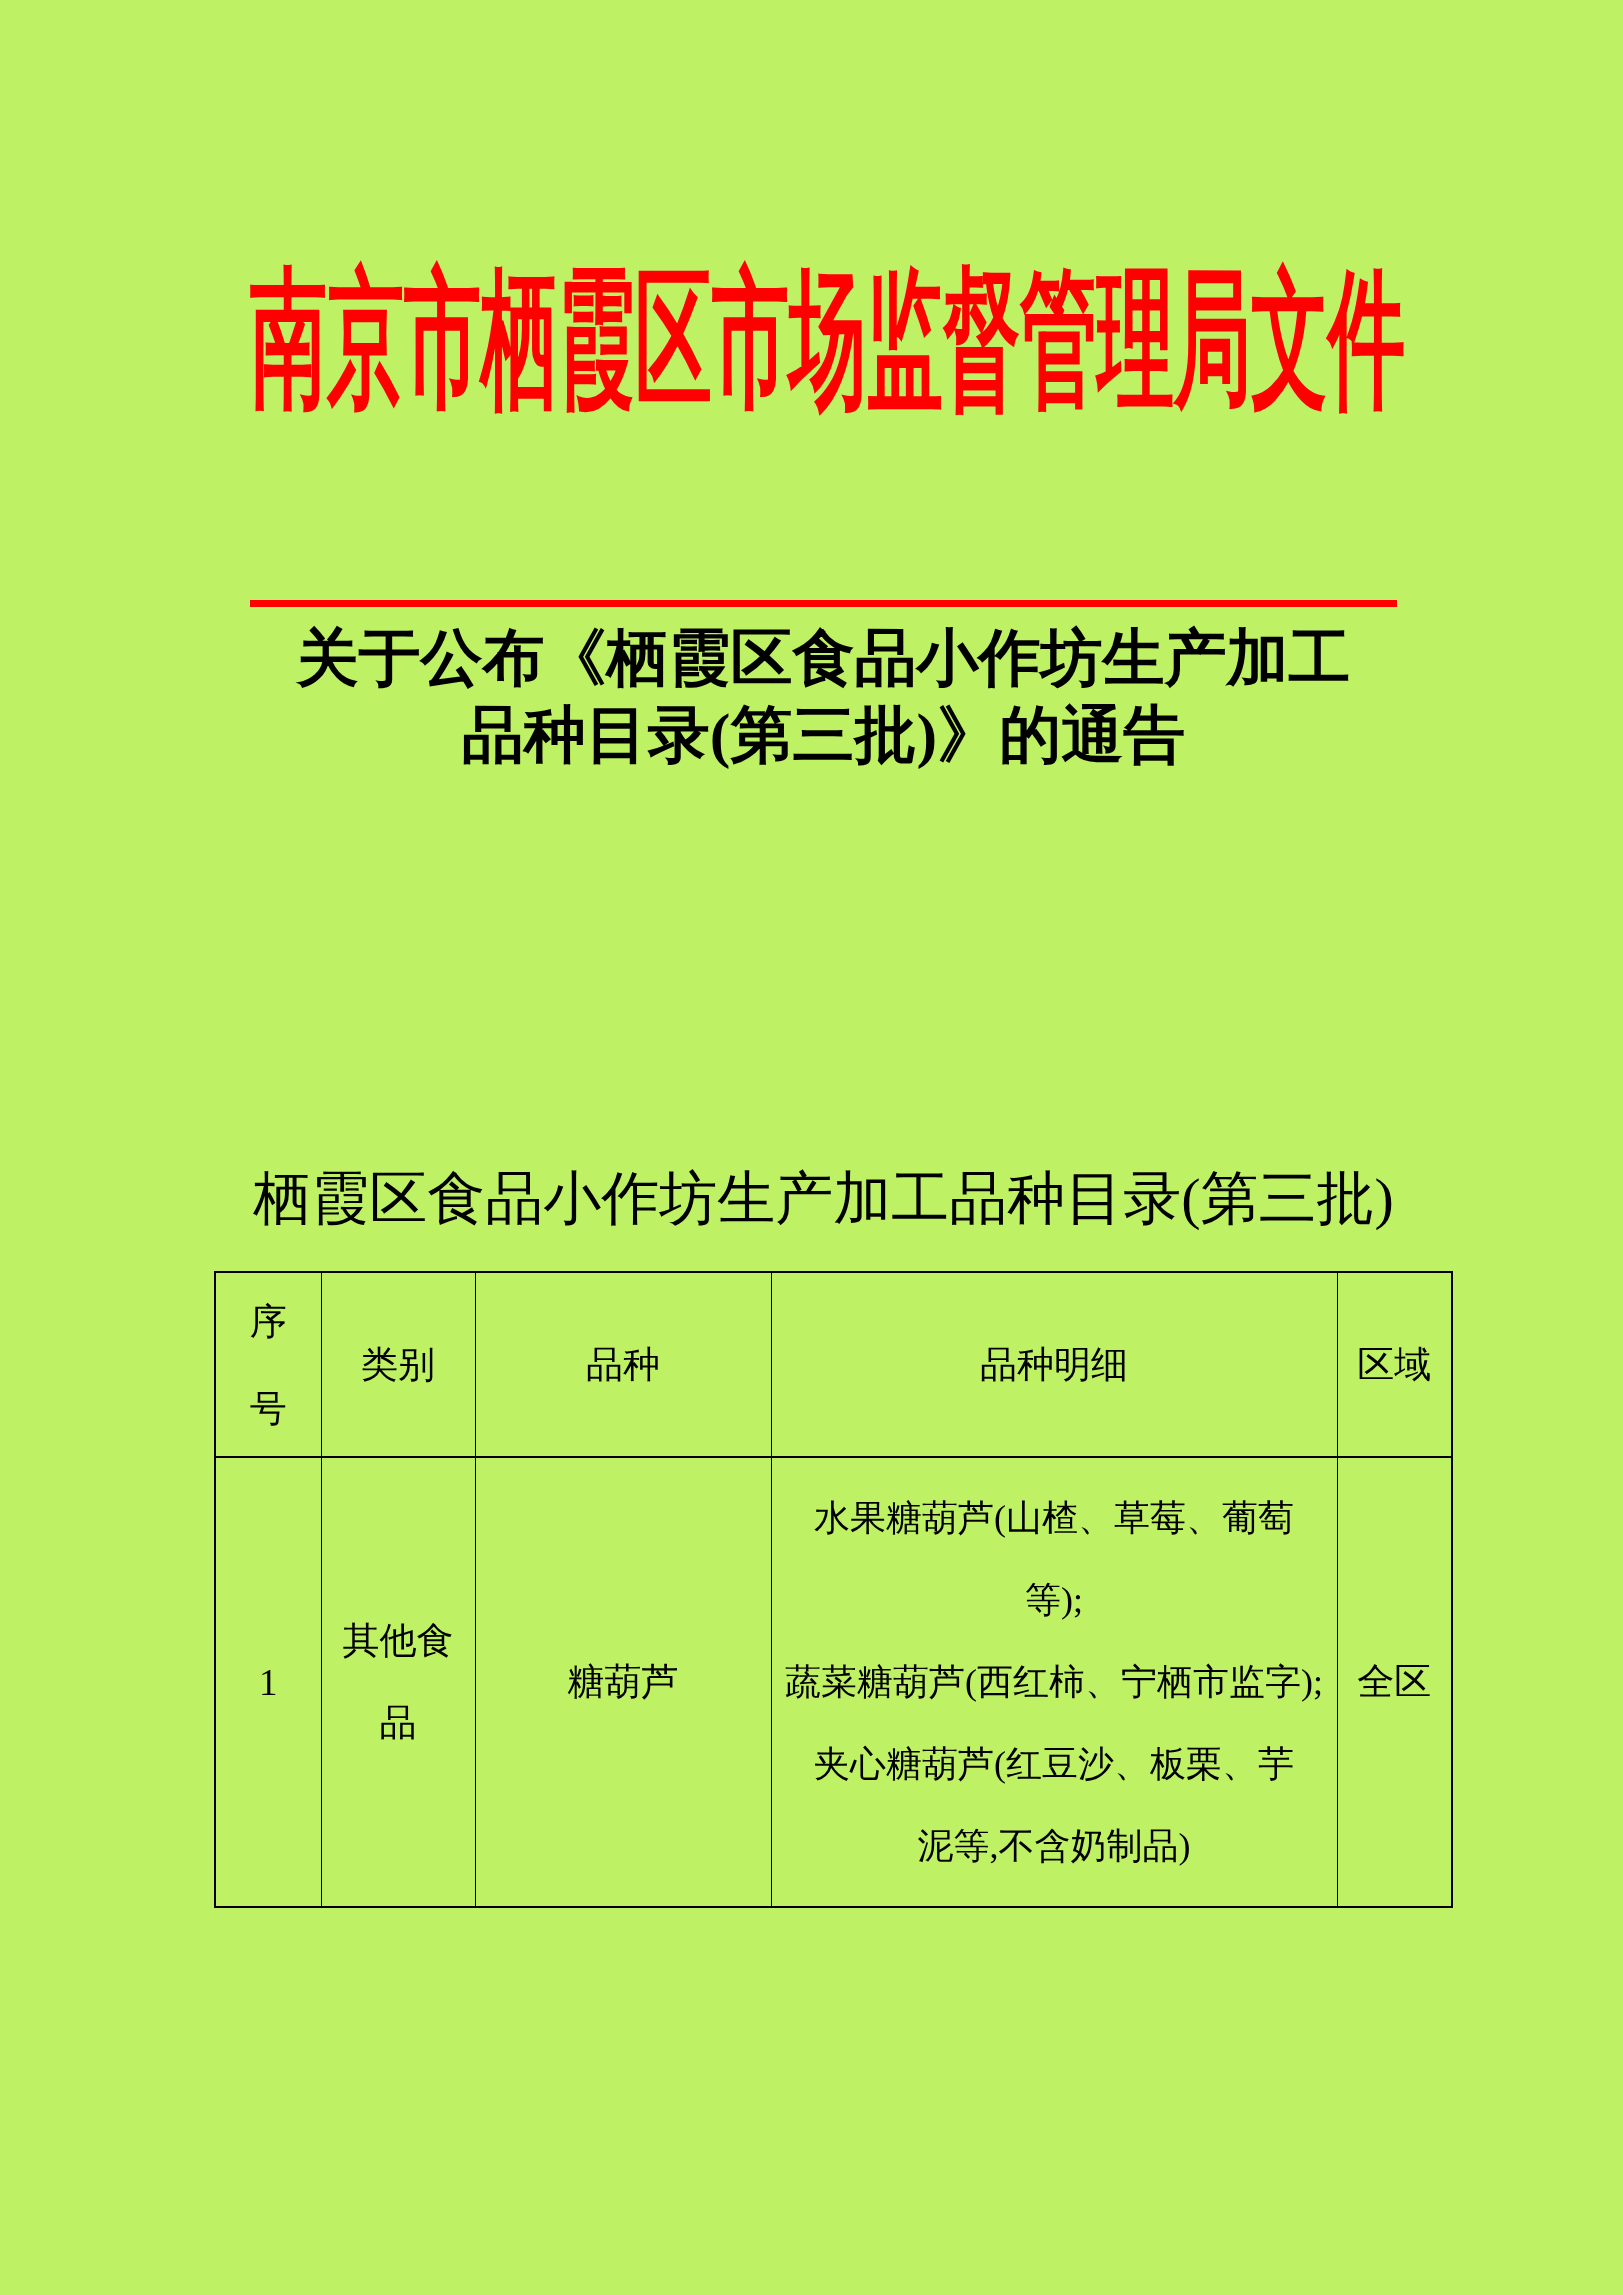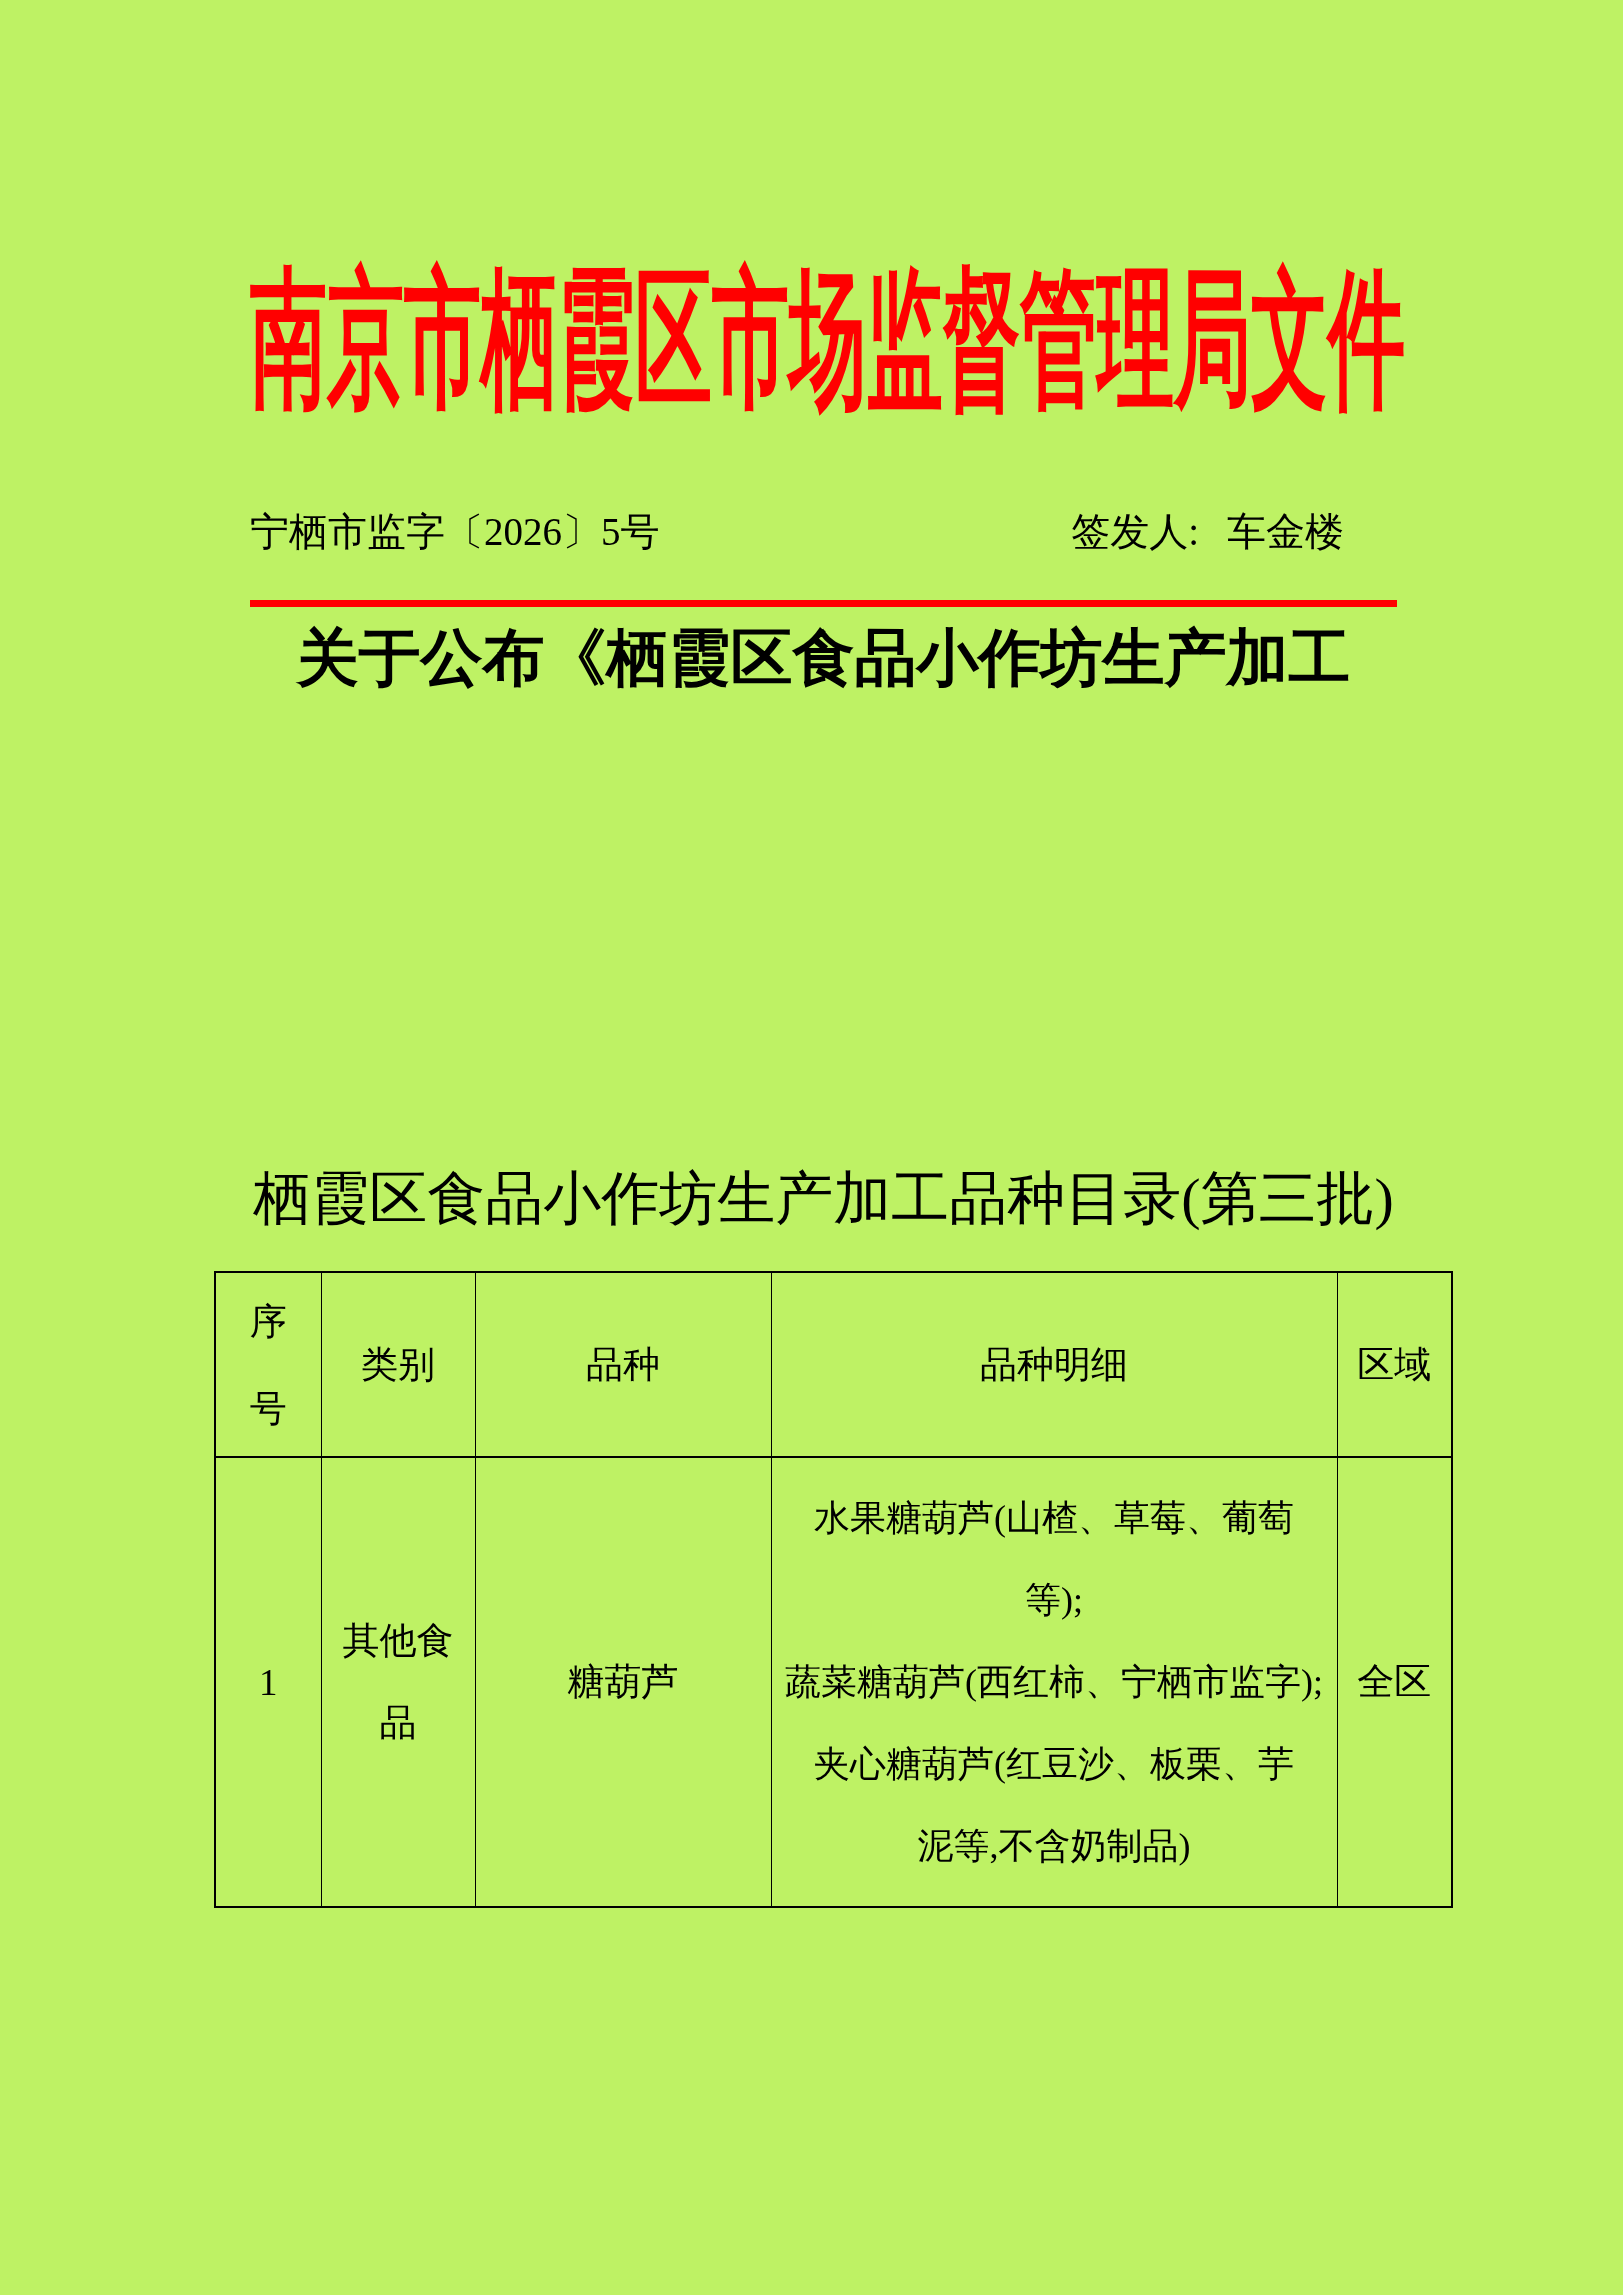--- a/index.html
+++ b/index.html
@@ -146,31 +146,26 @@
 </style>
 </head>
 <body>
 
 <div class="page">
 
   <div class="banner">
     <span class="banner-text">南京市栖霞区市场监督管理局文件</span>
   </div>
 
-  <div class="docline">
-    <span>宁栖市监字〔2026〕5号</span>
-    <span class="issuer-group">
-      <span>签发人:</span><span class="issuer-name">车金楼</span>
-    </span>
-  </div>
 
   <div class="red-rule"></div>
 
   <div class="notice-title">
     <div class="t-line">关于公布《栖霞区食品小作坊生产加工</div>
+    <div class="t-line">品种目录(第三批)》的通告</div>
   </div>
 
 
   <div class="table-caption">栖霞区食品小作坊生产加工品种目录(第三批)</div>
 
   <table class="catalog">
     <colgroup>
       <col style="width:106px">
       <col style="width:154px">
       <col style="width:296px">

